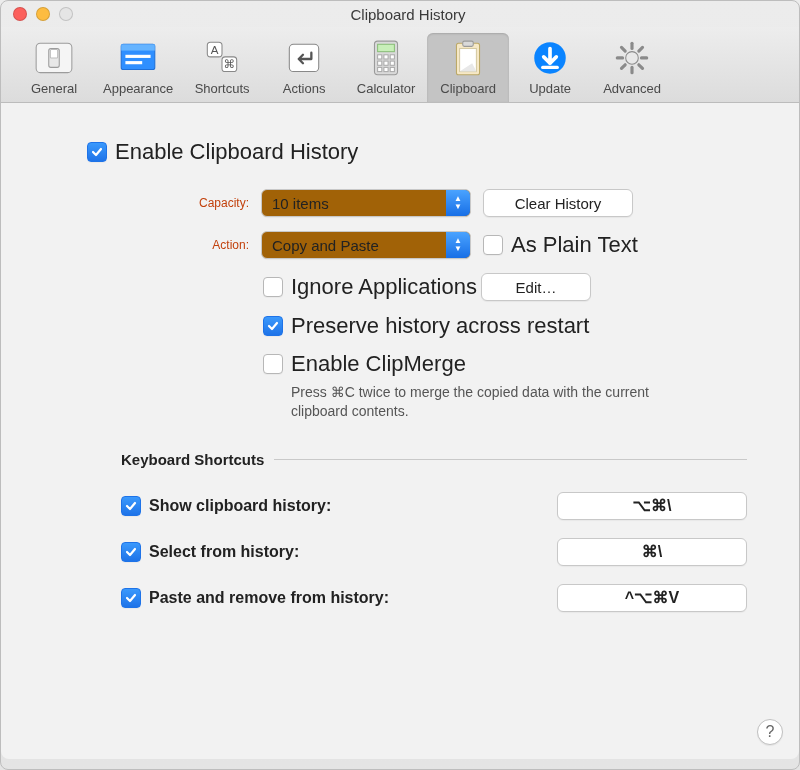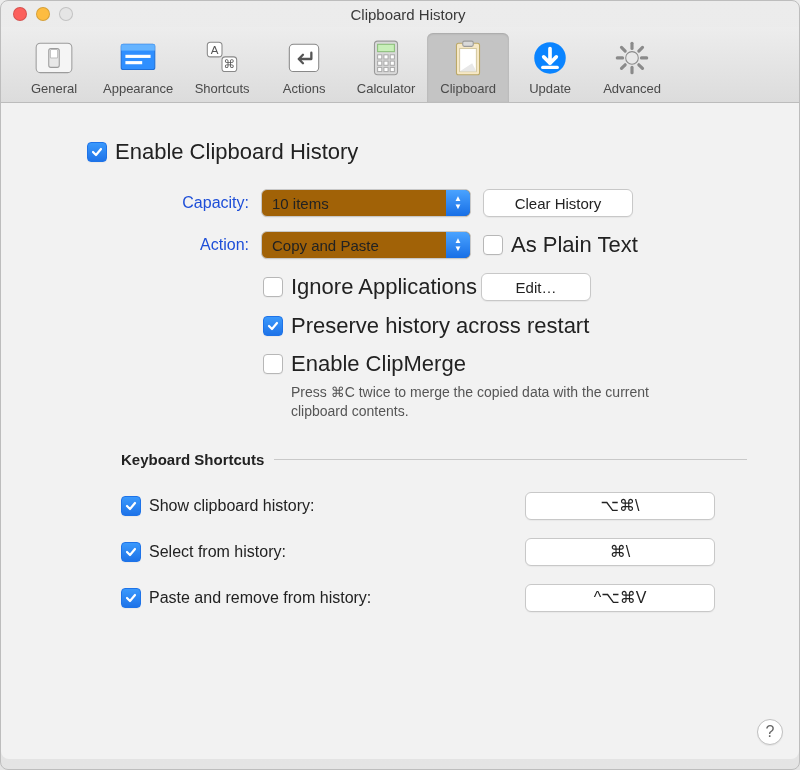--- a/index.html
+++ b/index.html
@@ -85,21 +85,21 @@
 
     .form {
       margin-top: 24px;
       padding-left: 90px;
     }
     .form-row {
       display:flex; align-items:center; margin-bottom: 14px;
     }
     .form-label {
       width: 170px; text-align:right; padding-right: 12px;
-      font-size: 16px; color:#1d4ed8;
+      font-size: 12px; color:#c2410c;
     }
 
     
     .select {
       display:flex; align-items:center;
       height: 28px; border-radius: 6px;
       background:#a16207; border:1px solid #c8c8c8;
       overflow:hidden; min-width: 210px;
       box-shadow: 0 1px 1px rgba(0,0,0,0.04);
     }
@@ -136,21 +136,22 @@
       font-weight: 700; font-size:15px; color:#222;
       background:#f2f2f2; padding-right:10px; position:relative; z-index:1;
     }
     .section-divider::after {
       content:""; position:absolute; left:0; right:0; top:50%;
       border-top:1px solid #c9c9c9; z-index:0;
     }
 
     .shortcuts {
       margin-top: 24px;
-      padding: 0 84px 0 120px;
+      padding: 0 52px 0 120px;
+      font-weight: bold;
     }
     .sc-row {
       display:flex; align-items:center; margin-bottom: 18px;
     }
     .sc-label { font-size:16px; flex:1; }
     .sc-field {
       width: 190px; height: 28px;
       border:1px solid #c8c8c8; border-radius:6px; background:#fff;
       display:flex; align-items:center; justify-content:center;
       font-size:16px; font-family: -apple-system, Arial;

